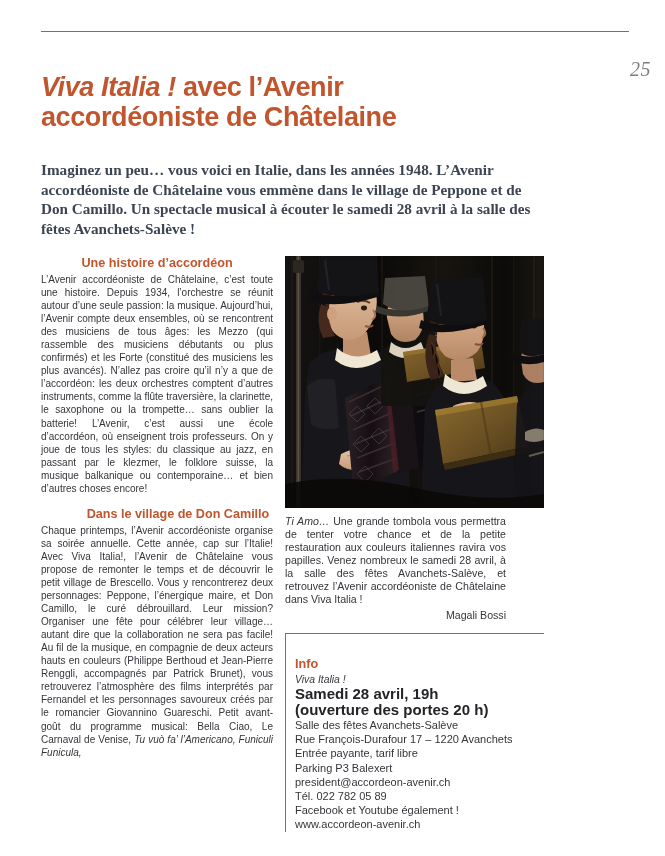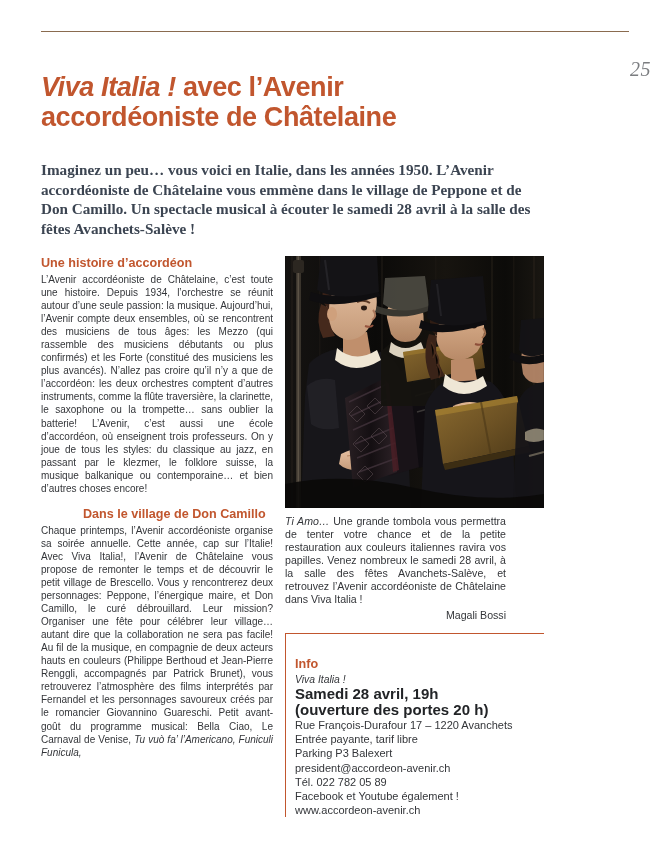--- a/index.html
+++ b/index.html
@@ -95,20 +95,21 @@
     width: 221px;
   }
 
   .section-head {
     font-family: "Liberation Sans", sans-serif;
     font-weight: bold;
     font-size: 12.6px;
     line-height: 15px;
     color: #c1562e;
     margin: 0 0 2px 0;
+    text-align: center;
   }
   .section-head.second {
     margin-top: 12px;
     padding-left: 42px;
   }
   .body-text {
     font-family: "Liberation Sans", sans-serif;
     font-size: 10px;
     line-height: 13.05px;
     color: #333539;
@@ -197,21 +198,21 @@
   <div class="header">
     <div class="header-rule"></div>
     <div class="page-number">25</div>
   </div>
 
   <div class="title-block">
     <div class="title-line"><span class="title-italic">Viva Italia !</span><span> avec l’Avenir</span></div>
     <div class="title-line">accordéoniste de Châtelaine</div>
   </div>
 
-  <div class="lead">Imaginez un peu… vous voici en Italie, dans les années 1950. L’Avenir accordéoniste de Châtelaine vous emmène dans le village de Peppone et de Don Camillo. Un spectacle musical à écouter le samedi 28 avril à la salle des fêtes Avanchets-Salève !</div>
+  <div class="lead">Imaginez un peu… vous voici en Italie, dans les années 1948. L’Avenir accordéoniste de Châtelaine vous emmène dans le village de Peppone et de Don Camillo. Un spectacle musical à écouter le samedi 28 avril à la salle des fêtes Avanchets-Salève !</div>
 
   <div class="col-left">
     <div class="section-head">Une histoire d’accordéon</div>
     <p class="body-text">L’Avenir accordéoniste de Châtelaine, c’est toute une histoire. Depuis 1934, l’orchestre se réunit autour d’une seule passion: la musique. Aujourd’hui, l’Avenir compte deux ensembles, où se rencontrent des musiciens de tous âges: les Mezzo (qui rassemble des musiciens débutants ou plus confirmés) et les Forte (constitué des musiciens les plus avancés). N’allez pas croire qu’il n’y a que de l’accordéon: les deux orchestres comptent d’autres instruments, comme la flûte traversière, la clarinette, le saxophone ou la trompette… sans oublier la batterie! L’Avenir, c’est aussi une école d’accordéon, où enseignent trois professeurs. On y joue de tous les styles: du classique au jazz, en passant par le klezmer, le folklore suisse, la musique balkanique ou contemporaine… et bien d’autres choses encore!</p>
 
     <div class="section-head second">Dans le village de Don Camillo</div>
     <p class="body-text"><span>Chaque printemps, l’Avenir accordéoniste organise sa soirée annuelle. Cette année, cap sur l’Italie! Avec Viva Italia!, l’Avenir de Châtelaine vous propose de remonter le temps et de découvrir le petit village de Brescello. Vous y rencontrerez deux personnages: Peppone, l’énergique maire, et Don Camillo, le curé débrouillard. Leur mission? Organiser une fête pour célébrer leur village… autant dire que la collaboration ne sera pas facile! Au fil de la musique, en compagnie de deux acteurs hauts en couleurs (Philippe Berthoud et Jean-Pierre Renggli, accompagnés par Patrick Brunet), vous retrouverez l’atmosphère des films interprétés par Fernandel et les personnages savoureux créés par le romancier Giovannino Guareschi. Petit avant-goût du programme musical: Bella Ciao, Le Carnaval de Venise, </span><span class="it">Tu vuò fa’ l’Americano, Funiculi Funicula,</span></p>
   </div>
 
   <div class="col-right">
@@ -395,20 +396,21 @@
 
     <div class="caption"><span class="it">Ti Amo…</span><span> Une grande tombola vous permettra de tenter votre chance et de la petite restauration aux couleurs italiennes ravira vos papilles. Venez nombreux le samedi 28 avril, à la salle des fêtes Avanchets-Salève, et retrouvez l’Avenir accordéoniste de Châtelaine dans Viva Italia !</span></div>
     <div class="byline">Magali Bossi</div>
   </div>
 
   <div class="info-box">
     <div class="info-title">Info</div>
     <div class="info-sub">Viva Italia !</div>
     <div class="info-big">Samedi 28 avril, 19h</div>
     <div class="info-big">(ouverture des portes 20 h)</div>
+    <div class="info-line">Salle des fêtes Avanchets-Salève</div>
     <div class="info-line">Rue François-Durafour 17 – 1220 Avanchets</div>
     <div class="info-line">Entrée payante, tarif libre</div>
     <div class="info-line">Parking P3 Balexert</div>
     <div class="info-line italic">president@accordeon-avenir.ch</div>
     <div class="info-line">Tél. 022 782 05 89</div>
     <div class="info-line">Facebook et Youtube également !</div>
     <div class="info-line italic">www.accordeon-avenir.ch</div>
   </div>
 
 </div>

